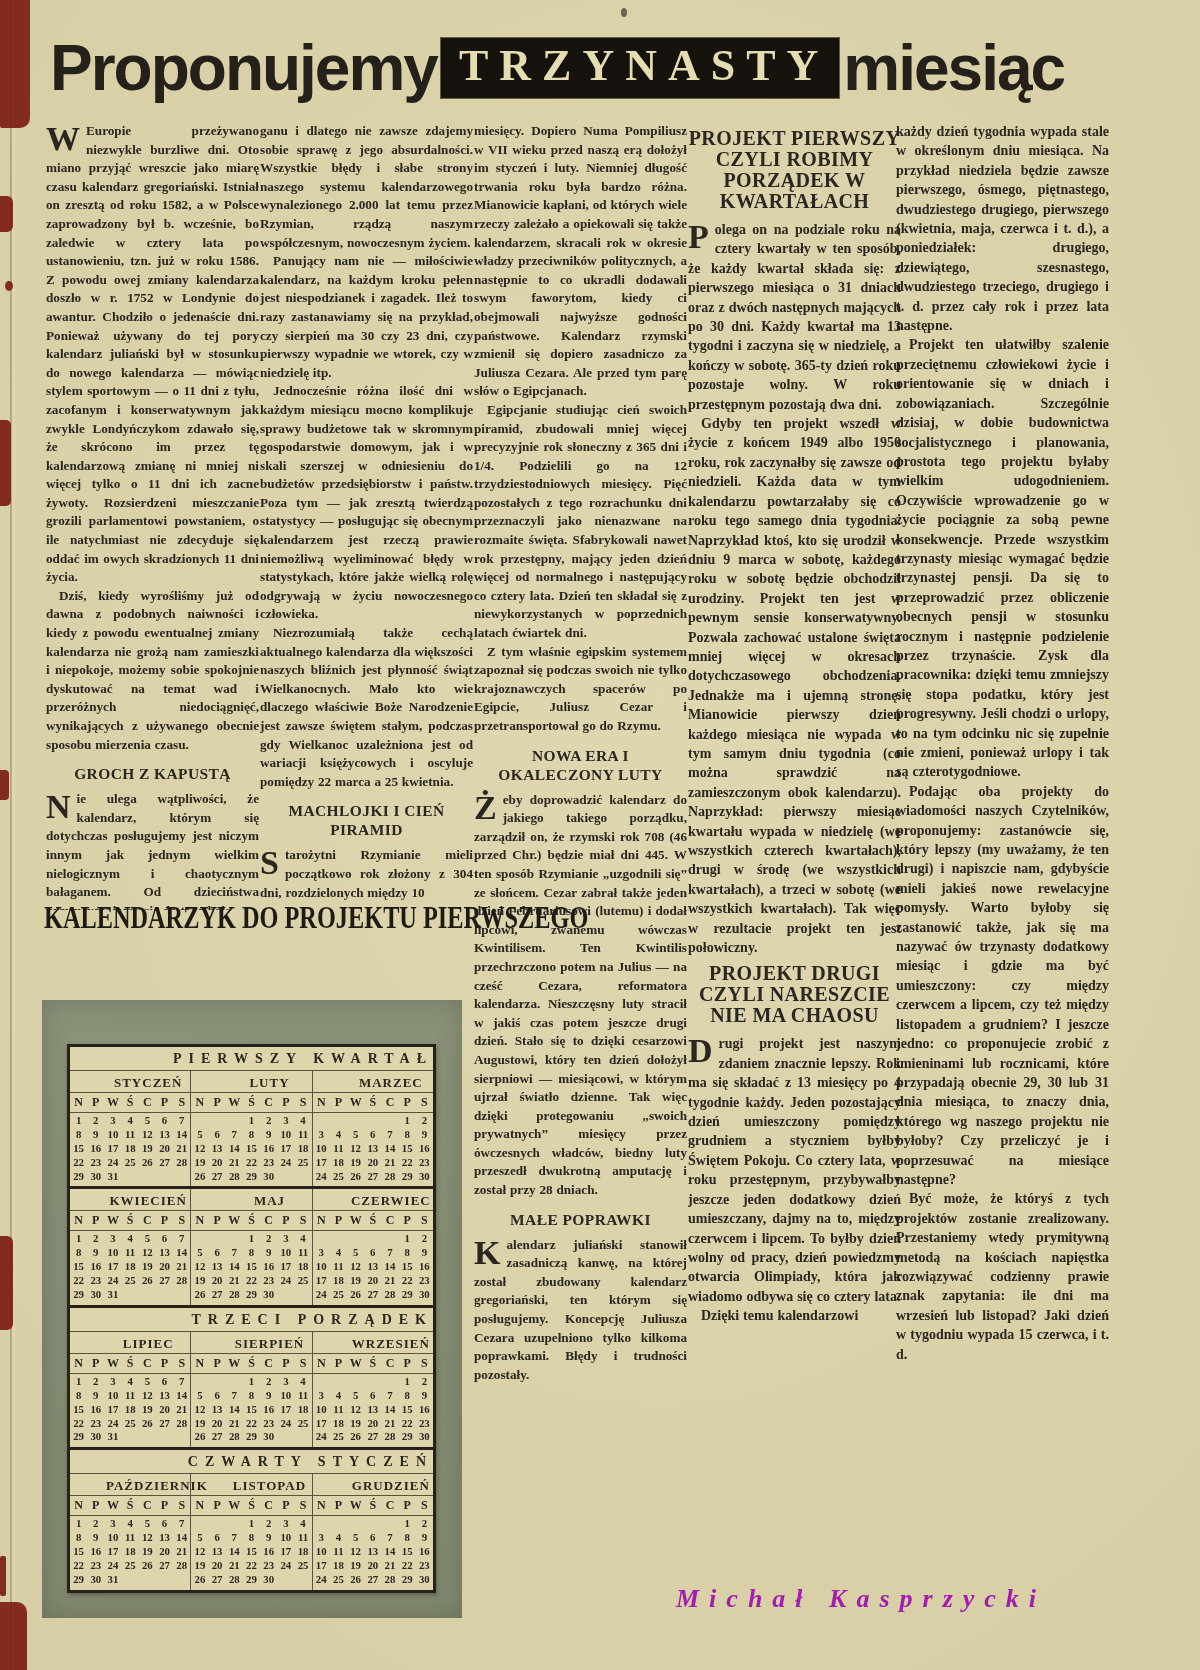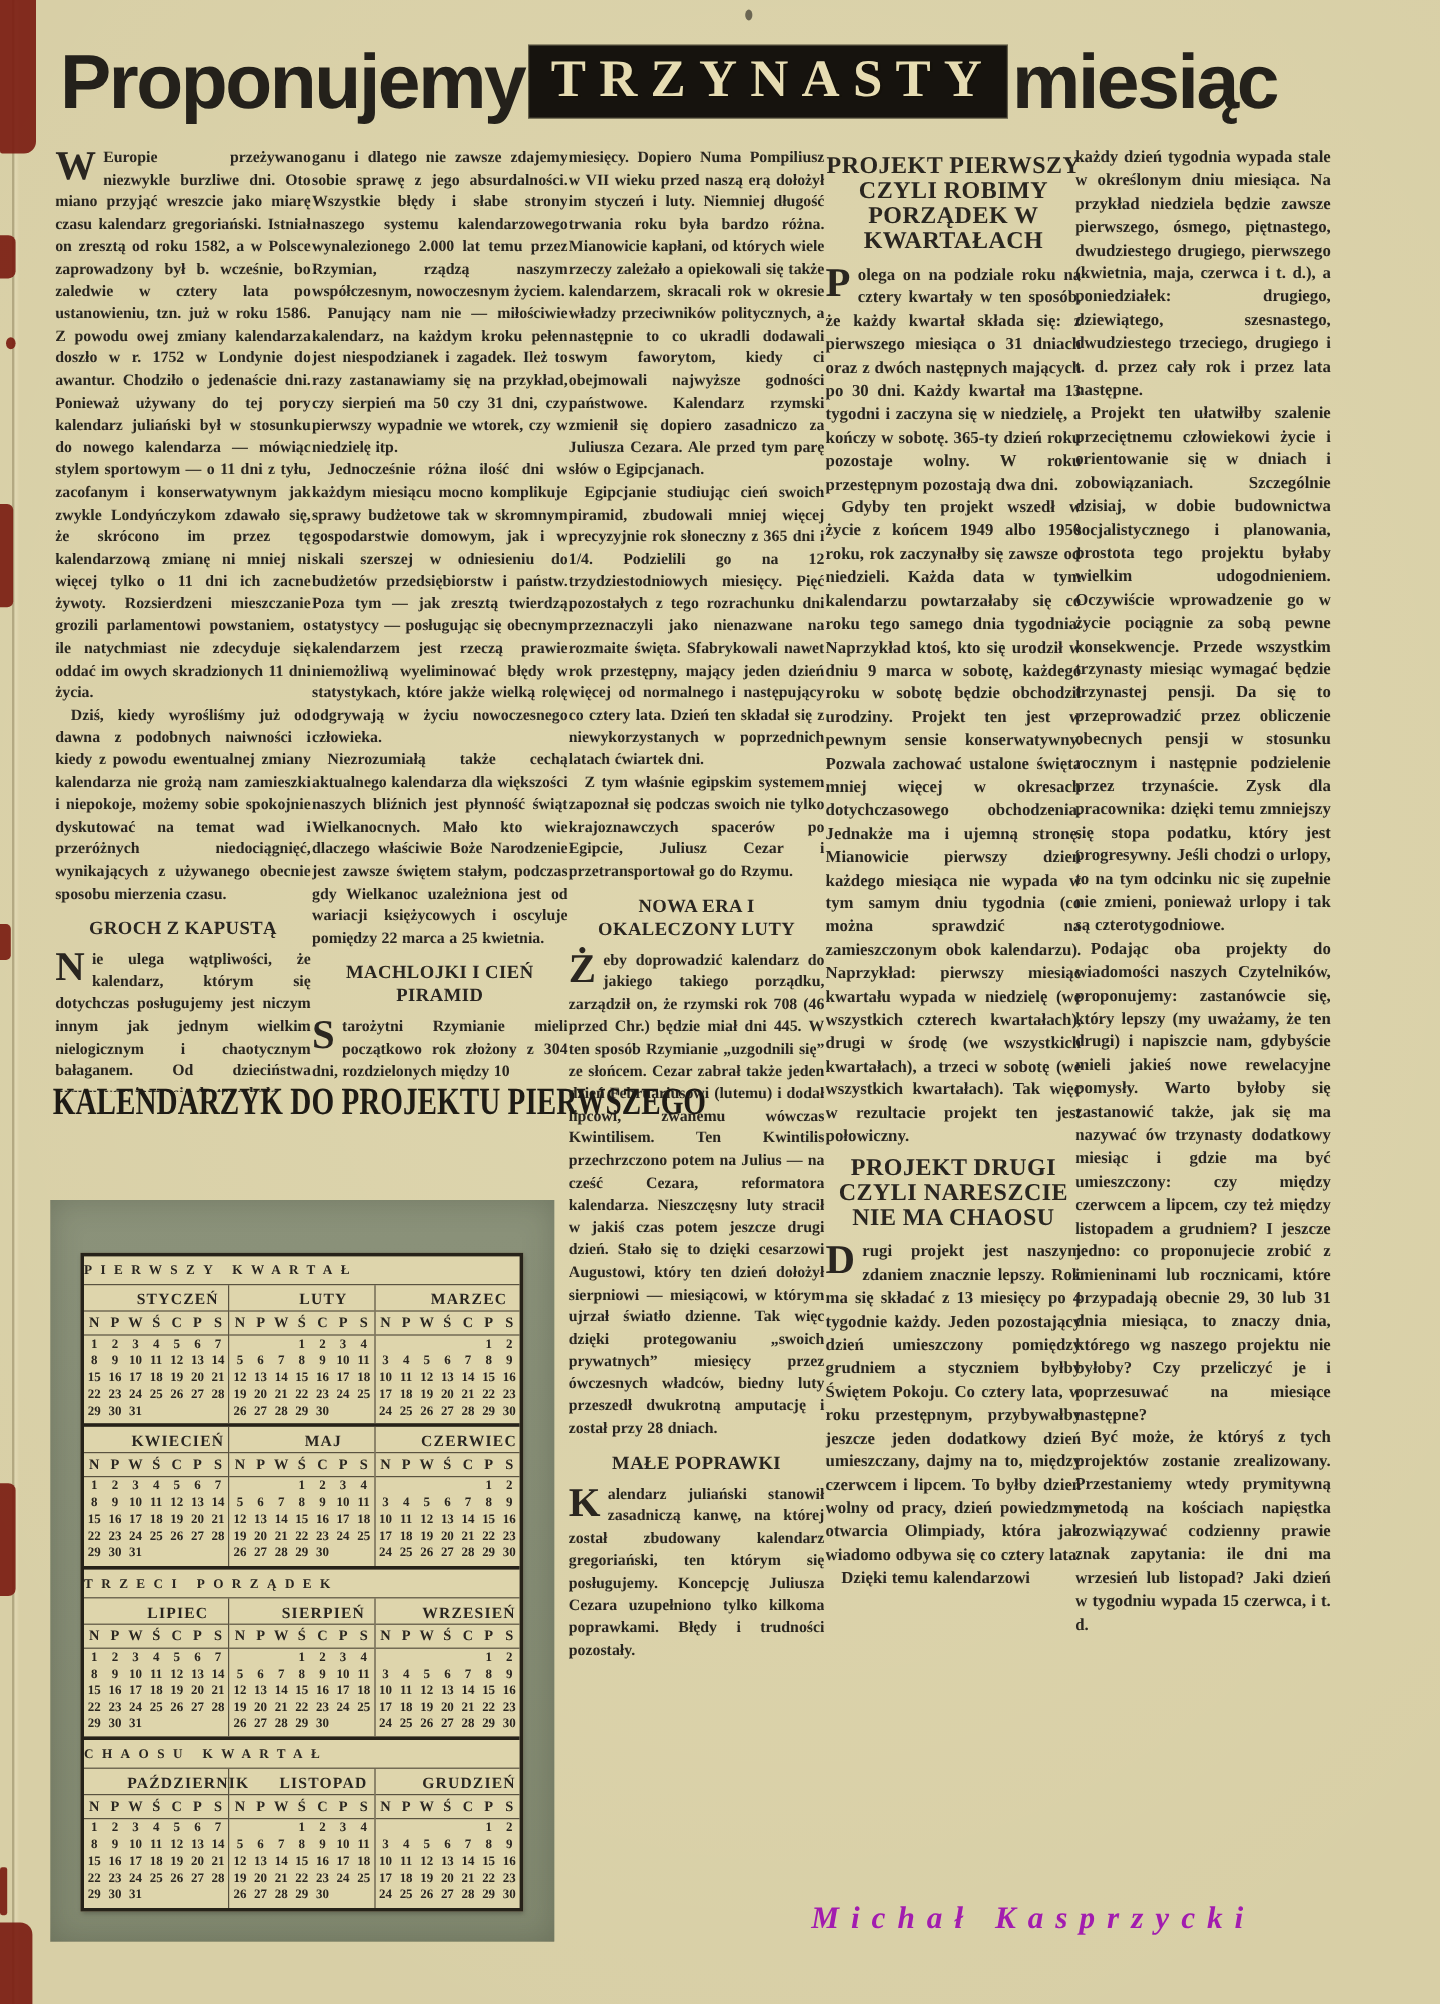--- a/index.html
+++ b/index.html
@@ -54,21 +54,21 @@
     background:linear-gradient(175deg,#8b927a 0%,#858c74 55%,#81886f 100%);
     box-shadow:inset 0 0 26px rgba(40,45,30,.25);
   }
   .cal-box{
     position:absolute;left:25px;top:44px;width:369px;
     background:var(--cal-paper);border:3px solid var(--frame);
     box-shadow:1px 2px 4px rgba(30,30,20,.35);
   }
   .quarter{padding:0;}
   .quarter + .quarter{border-top:3px solid var(--frame);}
-  .q-title{height:24px;line-height:24px;text-align:left;font-weight:700;font-size:11px;letter-spacing:7px;border-bottom:1px solid var(--rule);}
+  .q-title{height:24px;line-height:24px;text-align:right;font-weight:700;font-size:14px;letter-spacing:7px;border-bottom:1px solid var(--rule);}
   .q-months{display:flex;}
   .month{flex:1;min-width:0;}
   .month + .month{border-left:1px solid var(--rule);}
   .m-name{height:22px;line-height:23px;text-align:center;font-weight:700;font-size:13px;letter-spacing:1px;border-bottom:1px solid var(--rule);padding-left:36px;}
   .m-dhead{display:grid;grid-template-columns:repeat(7,1fr);border-bottom:1px solid var(--rule);}
   .m-dhead .dh{height:19px;line-height:19px;text-align:center;font-weight:700;font-size:12px;}
   .m-grid{display:grid;grid-template-columns:repeat(7,1fr);padding:1px 0 3px;}
   .m-grid .dc{height:13.9px;line-height:13.9px;text-align:center;font-weight:700;font-size:10.8px;}
   
   .signature{
@@ -110,21 +110,21 @@
 </div>
 
 <div class="col col-1">
     <p class="body-para cap"><span class="dropcap">W</span>Europie przeżywano niezwykle burzliwe dni. Oto miano przyjąć wreszcie jako miarę czasu kalendarz gregoriański. Istniał on zresztą od roku 1582, a w Polsce zaprowadzony był b. wcześnie, bo zaledwie w cztery lata po ustanowieniu, tzn. już w roku 1586. Z powodu owej zmiany kalendarza doszło w r. 1752 w Londynie do awantur. Chodziło o jedenaście dni. Ponieważ używany do tej pory kalendarz juliański był w stosunku do nowego kalendarza — mówiąc stylem sportowym — o 11 dni z tyłu, zacofanym i konserwatywnym jak zwykle Londyńczykom zdawało się, że skrócono im przez tę kalendarzową zmianę ni mniej ni więcej tylko o 11 dni ich zacne żywoty. Rozsierdzeni mieszczanie grozili parlamentowi powstaniem, o ile natychmiast nie zdecyduje się oddać im owych skradzionych 11 dni życia.</p>
     <p class="body-para">Dziś, kiedy wyrośliśmy już od dawna z podobnych naiwności i kiedy z powodu ewentualnej zmiany kalendarza nie grożą nam zamieszki i niepokoje, możemy sobie spokojnie dyskutować na temat wad i przeróżnych niedociągnięć, wynikających z używanego obecnie sposobu mierzenia czasu.</p>
     <div class="col-heading">GROCH Z KAPUSTĄ</div>
     <p class="body-para cap"><span class="dropcap">N</span>ie ulega wątpliwości, że kalendarz, którym się dotychczas posługujemy jest niczym innym jak jednym wielkim nielogicznym i chaotycznym bałaganem. Od dzieciństwa przyzwyczajamy się do tego bała-</p>
   </div>
 <div class="col col-2">
     <p class="body-para noind">ganu i dlatego nie zawsze zdajemy sobie sprawę z jego absurdalności. Wszystkie błędy i słabe strony naszego systemu kalendarzowego wynalezionego 2.000 lat temu przez Rzymian, rządzą naszym współczesnym, nowoczesnym życiem.</p>
-    <p class="body-para">Panujący nam nie — miłościwie kalendarz, na każdym kroku pełen jest niespodzianek i zagadek. Ileż to razy zastanawiamy się na przykład, czy sierpień ma 50 czy 31 dni, czy pierwszy wypadnie we wtorek, czy w niedzielę itp.</p>
+    <p class="body-para">Panujący nam nie — miłościwie kalendarz, na każdym kroku pełen jest niespodzianek i zagadek. Ileż to razy zastanawiamy się na przykład, czy sierpień ma 30 czy 23 dni, czy pierwszy wypadnie we wtorek, czy w niedzielę itp.</p>
     <p class="body-para">Jednocześnie różna ilość dni w każdym miesiącu mocno komplikuje sprawy budżetowe tak w skromnym gospodarstwie domowym, jak i w skali szerszej w odniesieniu do budżetów przedsiębiorstw i państw. Poza tym — jak zresztą twierdzą statystycy — posługując się obecnym kalendarzem jest rzeczą prawie niemożliwą wyeliminować błędy w statystykach, które jakże wielką rolę odgrywają w życiu nowoczesnego człowieka.</p>
     <p class="body-para">Niezrozumiałą także cechą aktualnego kalendarza dla większości naszych bliźnich jest płynność świąt Wielkanocnych. Mało kto wie dlaczego właściwie Boże Narodzenie jest zawsze świętem stałym, podczas gdy Wielkanoc uzależniona jest od wariacji księżycowych i oscyluje pomiędzy 22 marca a 25 kwietnia.</p>
     <div class="col-heading">MACHLOJKI I CIEŃ PIRAMID</div>
     <p class="body-para cap"><span class="dropcap">S</span>tarożytni Rzymianie mieli początkowo rok złożony z 304 dni, rozdzielonych między 10</p>
   </div>
 <div class="col col-3">
     <p class="body-para noind">miesięcy. Dopiero Numa Pompiliusz w VII wieku przed naszą erą dołożył im styczeń i luty. Niemniej długość trwania roku była bardzo różna. Mianowicie kapłani, od których wiele rzeczy zależało a opiekowali się także kalendarzem, skracali rok w okresie władzy przeciwników politycznych, a następnie to co ukradli dodawali swym faworytom, kiedy ci obejmowali najwyższe godności państwowe. Kalendarz rzymski zmienił się dopiero zasadniczo za Juliusza Cezara. Ale przed tym parę słów o Egipcjanach.</p>
     <p class="body-para">Egipcjanie studiując cień swoich piramid, zbudowali mniej więcej precyzyjnie rok słoneczny z 365 dni i 1/4. Podzielili go na 12 trzydziestodniowych miesięcy. Pięć pozostałych z tego rozrachunku dni przeznaczyli jako nienazwane na rozmaite święta. Sfabrykowali nawet rok przestępny, mający jeden dzień więcej od normalnego i następujący co cztery lata. Dzień ten składał się z niewykorzystanych w poprzednich latach ćwiartek dni.</p>
     <p class="body-para">Z tym właśnie egipskim systemem zapoznał się podczas swoich nie tylko krajoznawczych spacerów po Egipcie, Juliusz Cezar i przetransportował go do Rzymu.</p>
     <div class="col-heading">NOWA ERA I OKALECZONY LUTY</div>
@@ -599,21 +599,21 @@
               <span class="dc">26</span>
               <span class="dc">27</span>
               <span class="dc">28</span>
               <span class="dc">29</span>
               <span class="dc">30</span>
             </div>
           </div>
         </div>
       </div>
       <div class="quarter">
-        <div class="q-title">CHAOSU KWARTAŁ</div>
+        <div class="q-title">CZWARTY STYCZEŃ</div>
         <div class="q-months">
           <div class="month">
             <div class="m-name">PAŹDZIERNIK</div>
             <div class="m-dhead">
               <span class="dh">N</span>
               <span class="dh">P</span>
               <span class="dh">W</span>
               <span class="dh">Ś</span>
               <span class="dh">C</span>
               <span class="dh">P</span>

